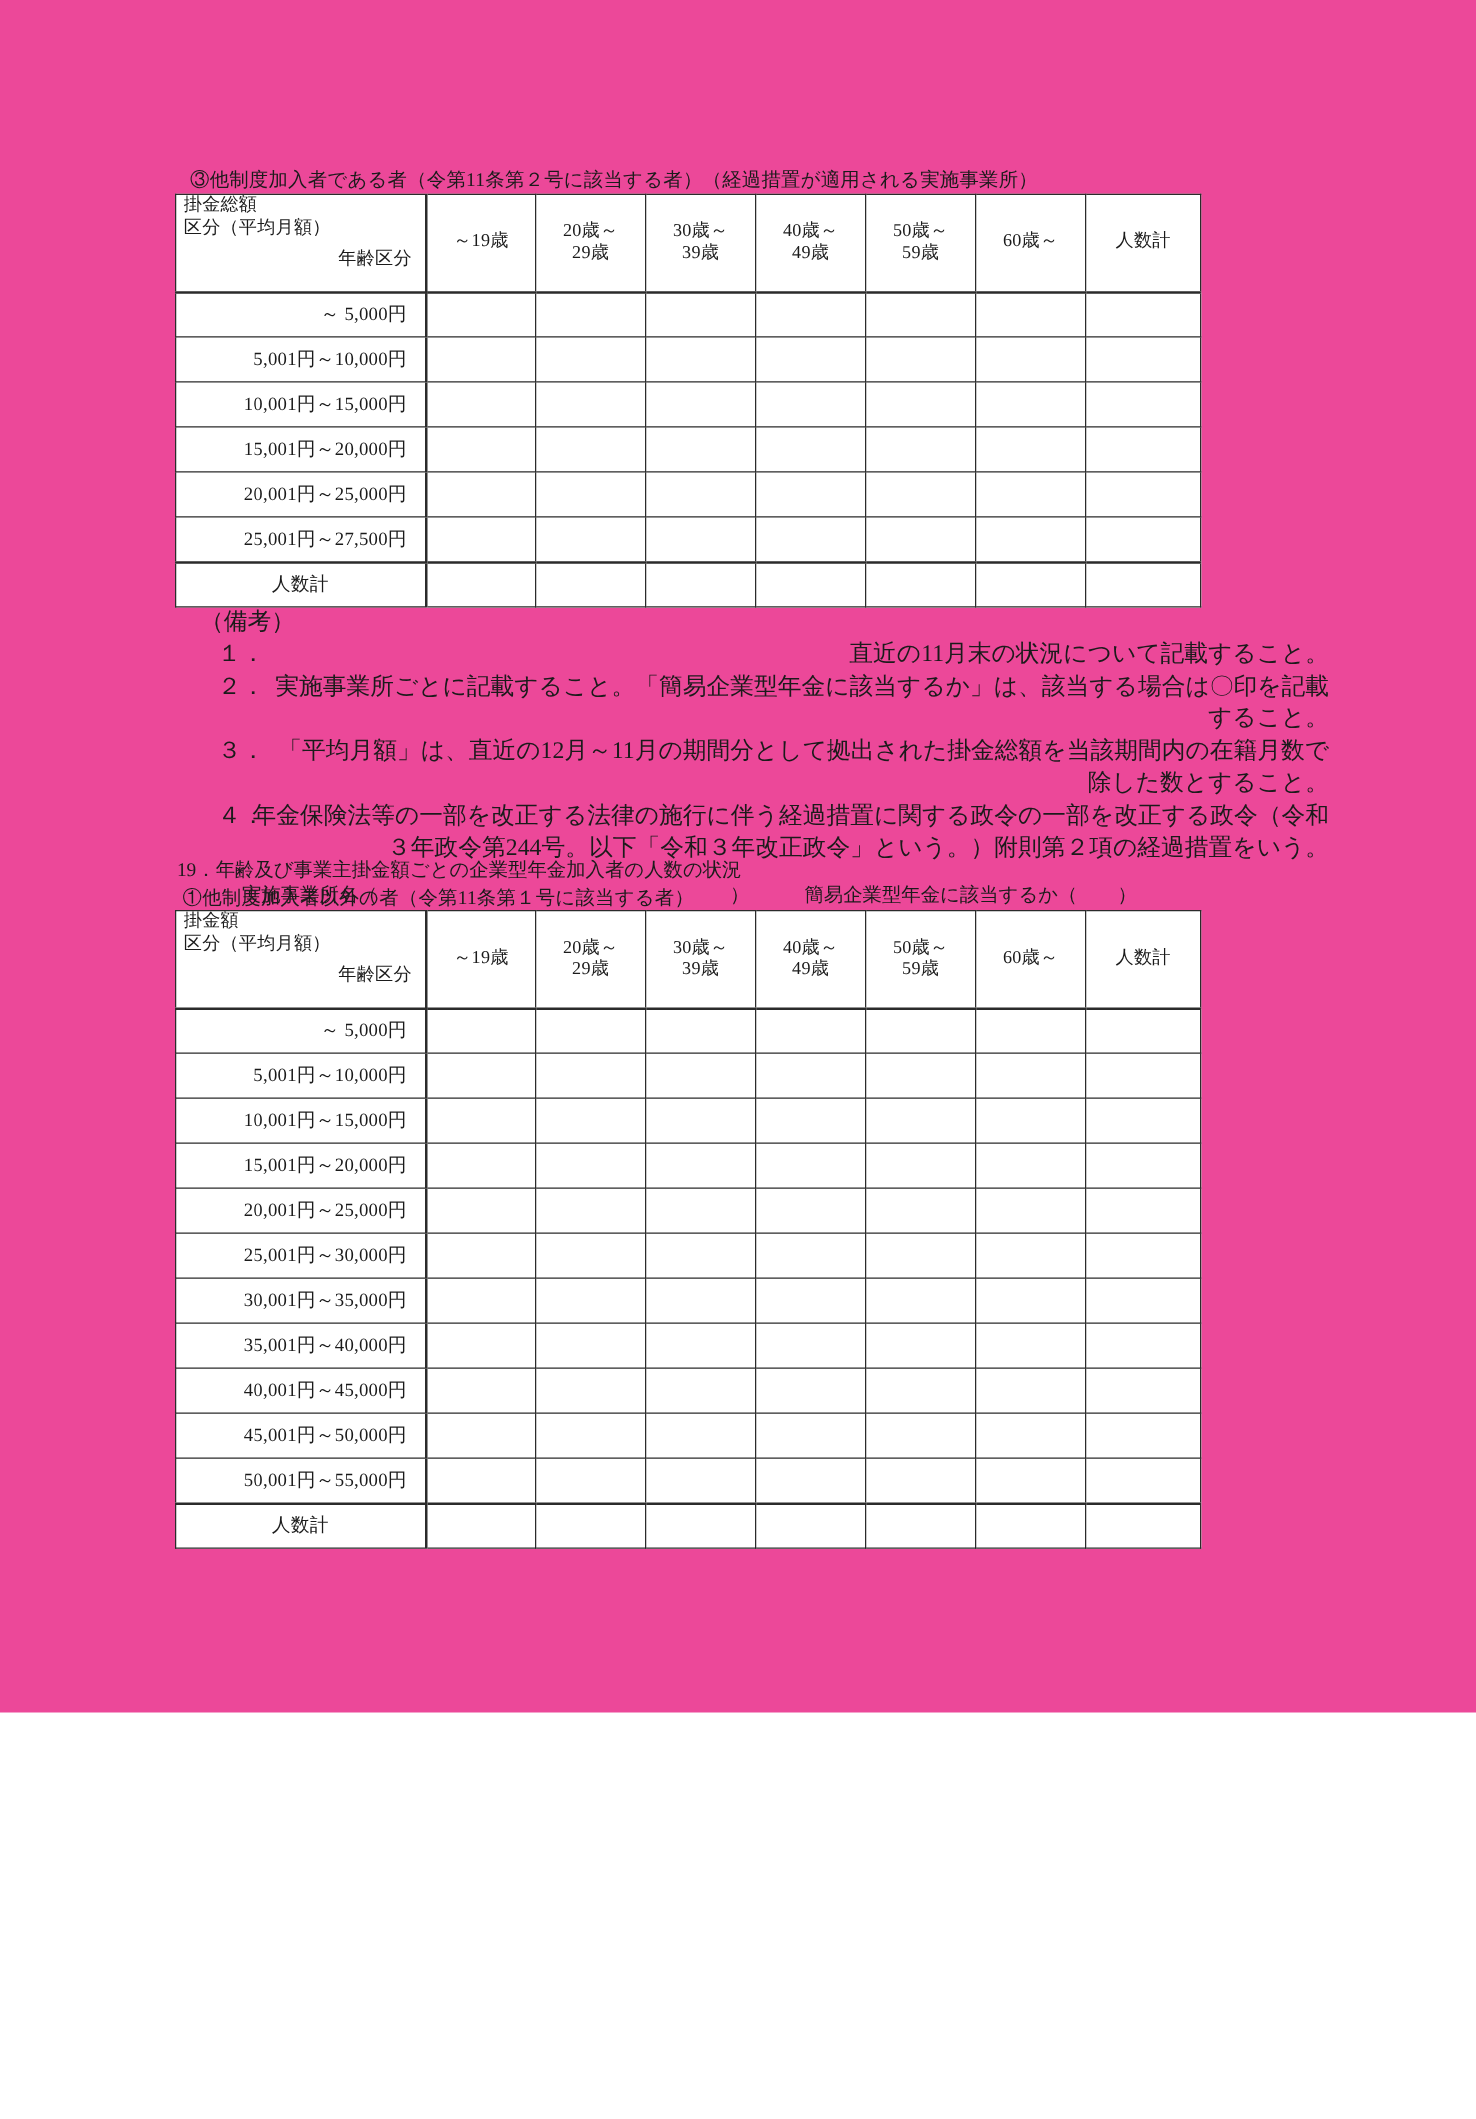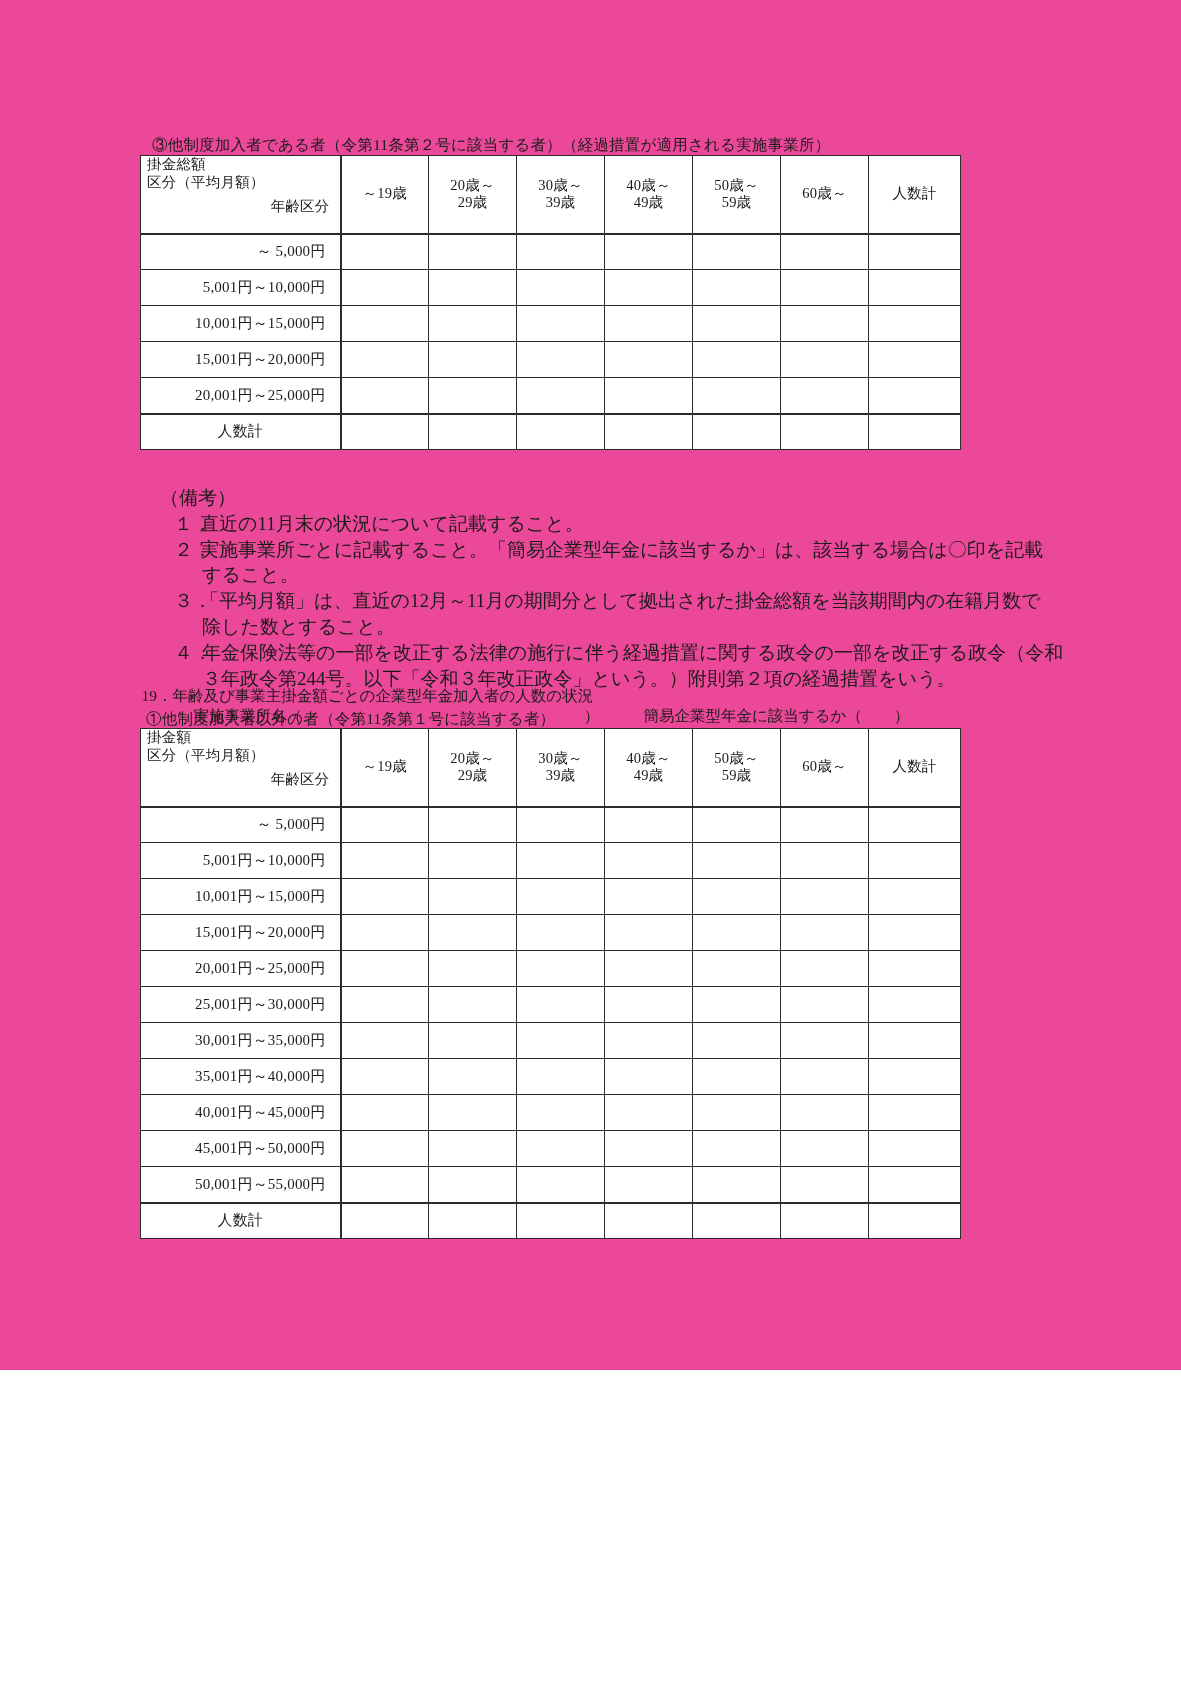--- a/index.html
+++ b/index.html
@@ -113,21 +113,21 @@
   .notes .note-head { margin-left: 8px; }
   .notes .note {
     display: flex;
     margin-left: 22px;
   }
   .notes .note .num {
     width: 26px;
     flex: none;
     white-space: pre;
   }
-  .notes .note .body { flex: 1; }
+  .notes .note .body { flex: 1; text-align: right; }
   .notes .note .body .cont { display: block; text-indent: 0; padding-left: 2px; font-family: Liberation Serif, serif; }
 
   
   .sec-no { position: absolute; font-size: 15.5px; white-space: pre; }
   .sec-sub { position: absolute; font-size: 15.5px; white-space: pre; }
 </style>
 </head>
 <body>
 
 <div class="page">
@@ -200,20 +200,30 @@
             <td class="cell"></td>
             <td class="cell"></td>
             <td class="cell"></td>
             <td class="cell"></td>
             <td class="cell"></td>
             <td class="cell"></td>
             <td class="cell"></td>
           </tr>
           <tr style="height: 36px;">
             <td class="rowlabel">20,001円～25,000円</td>
+            <td class="cell"></td>
+            <td class="cell"></td>
+            <td class="cell"></td>
+            <td class="cell"></td>
+            <td class="cell"></td>
+            <td class="cell"></td>
+            <td class="cell"></td>
+          </tr>
+          <tr style="height: 36px;">
+            <td class="rowlabel">25,001円～27,500円</td>
             <td class="cell"></td>
             <td class="cell"></td>
             <td class="cell"></td>
             <td class="cell"></td>
             <td class="cell"></td>
             <td class="cell"></td>
             <td class="cell"></td>
           </tr>
           <tr class="total" style="height: 36px;">
             <td class="rowlabel center">人数計</td>

